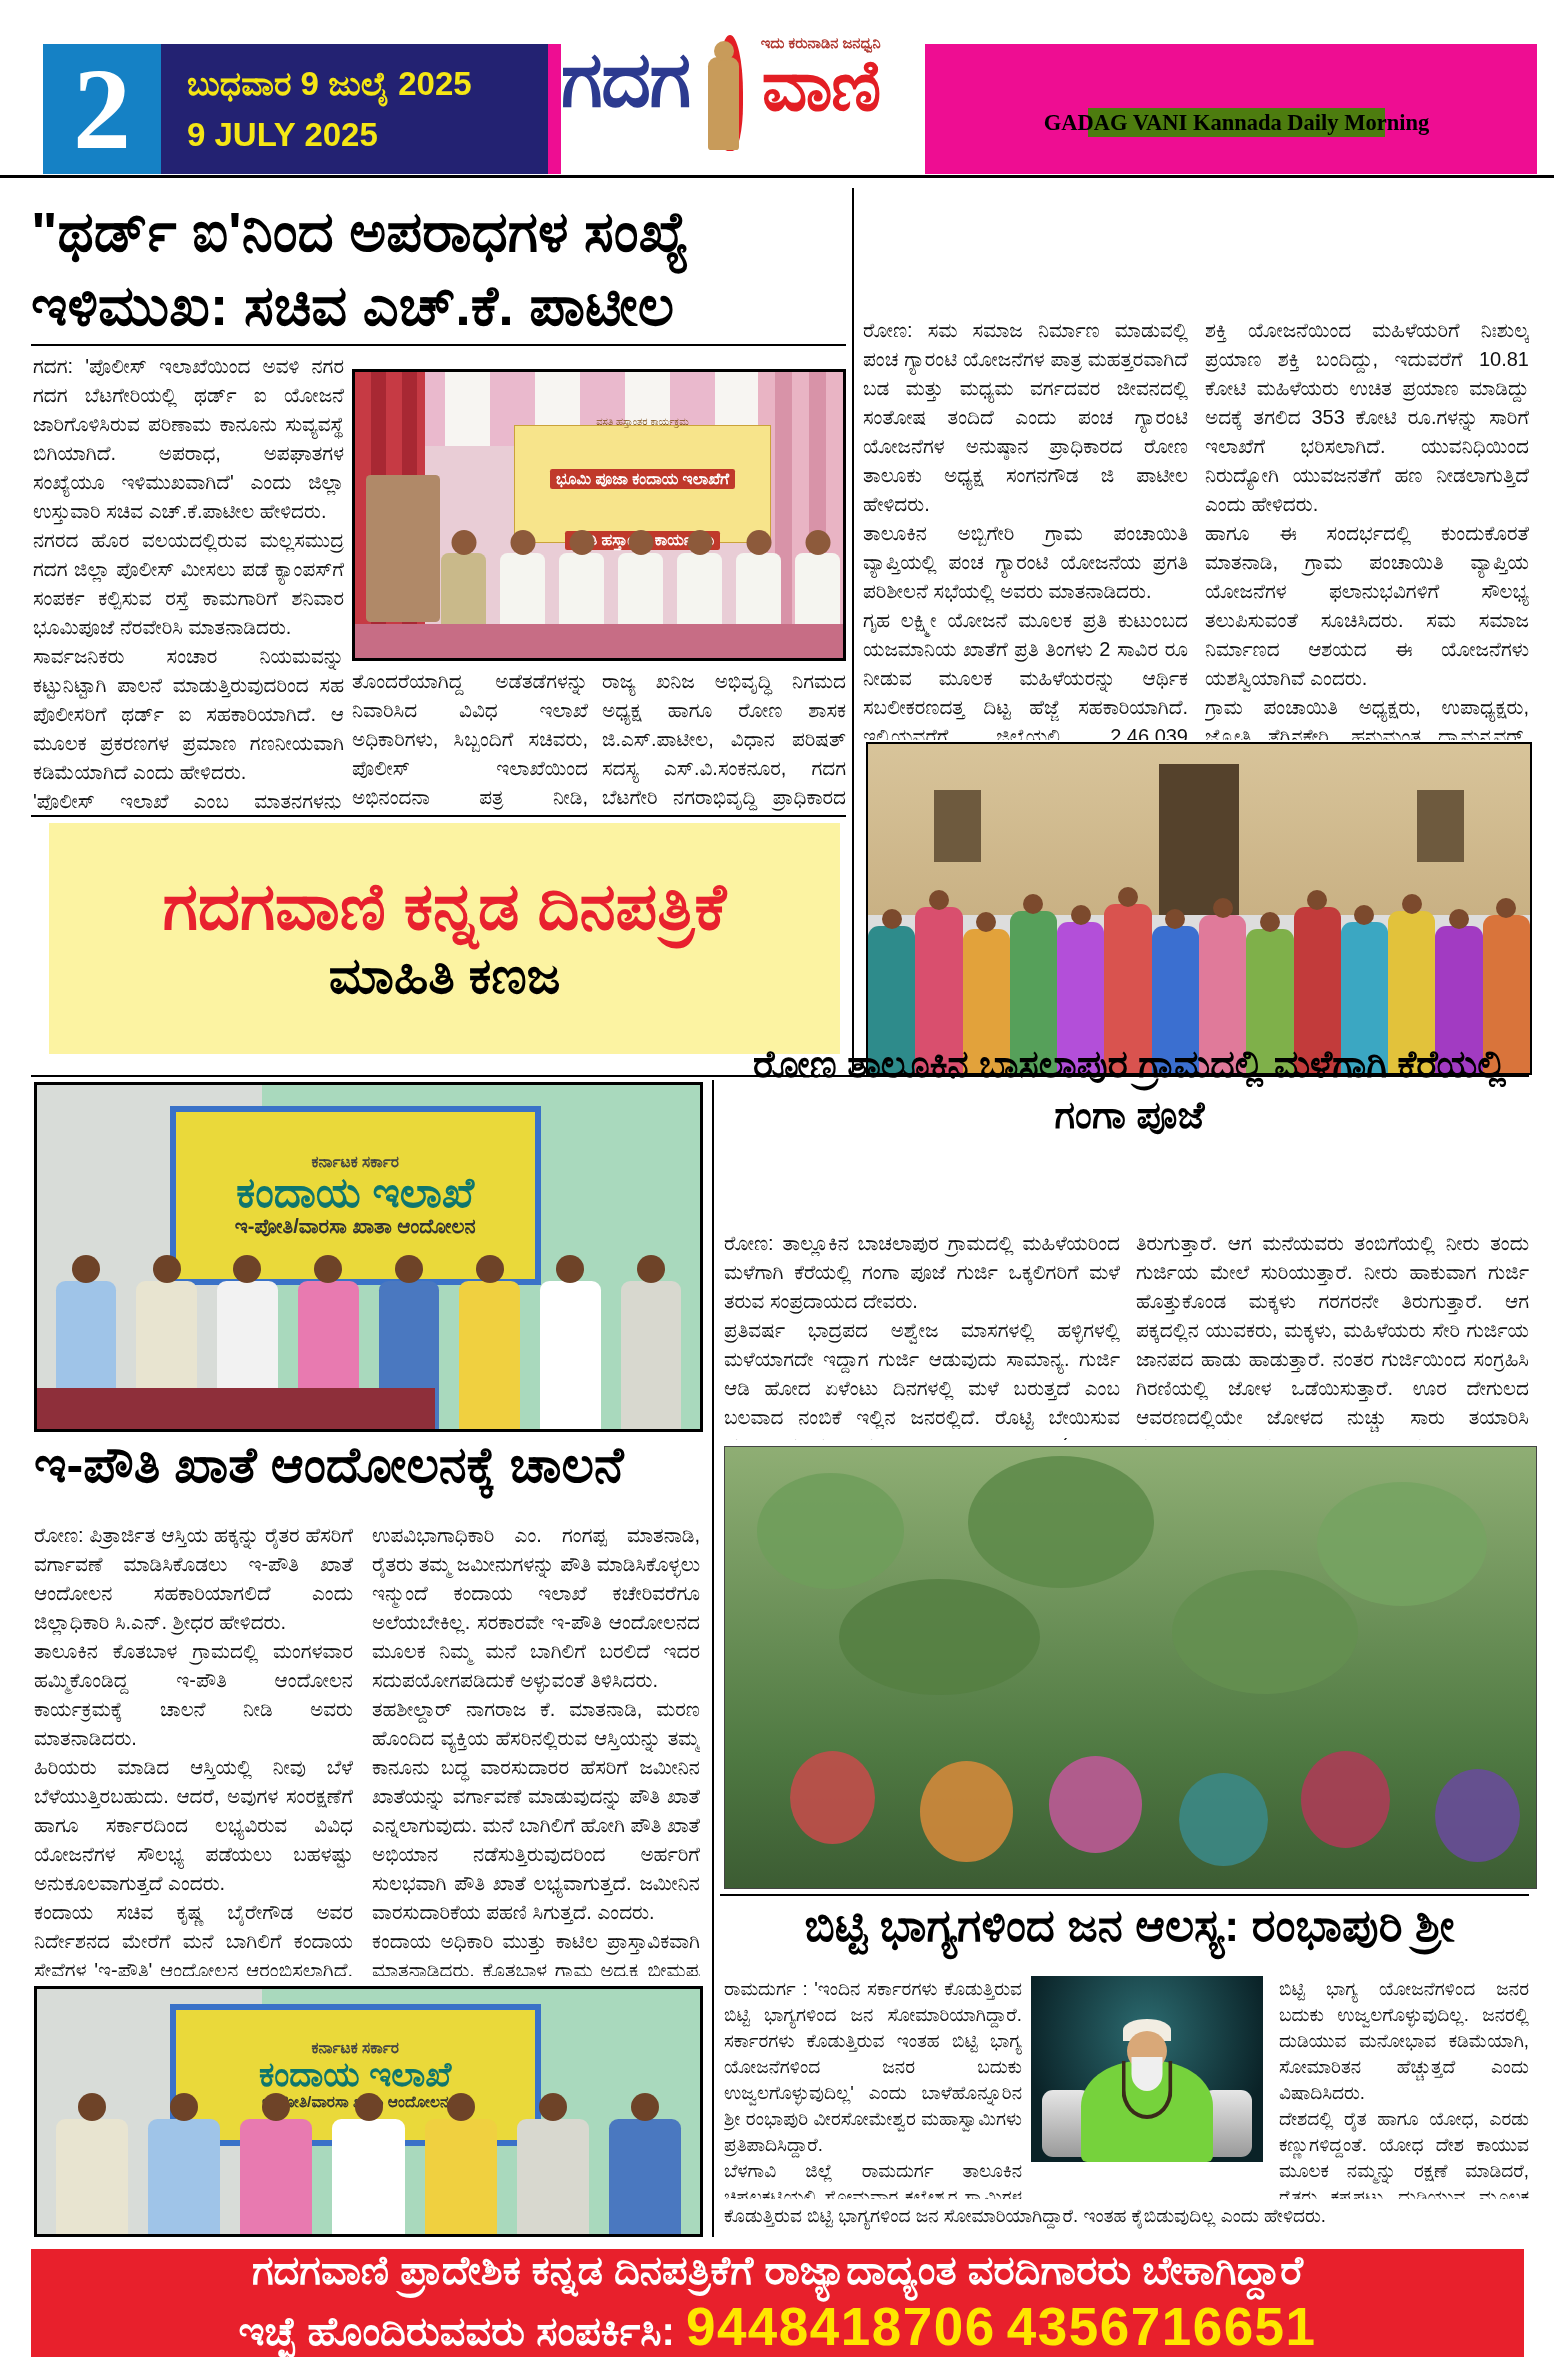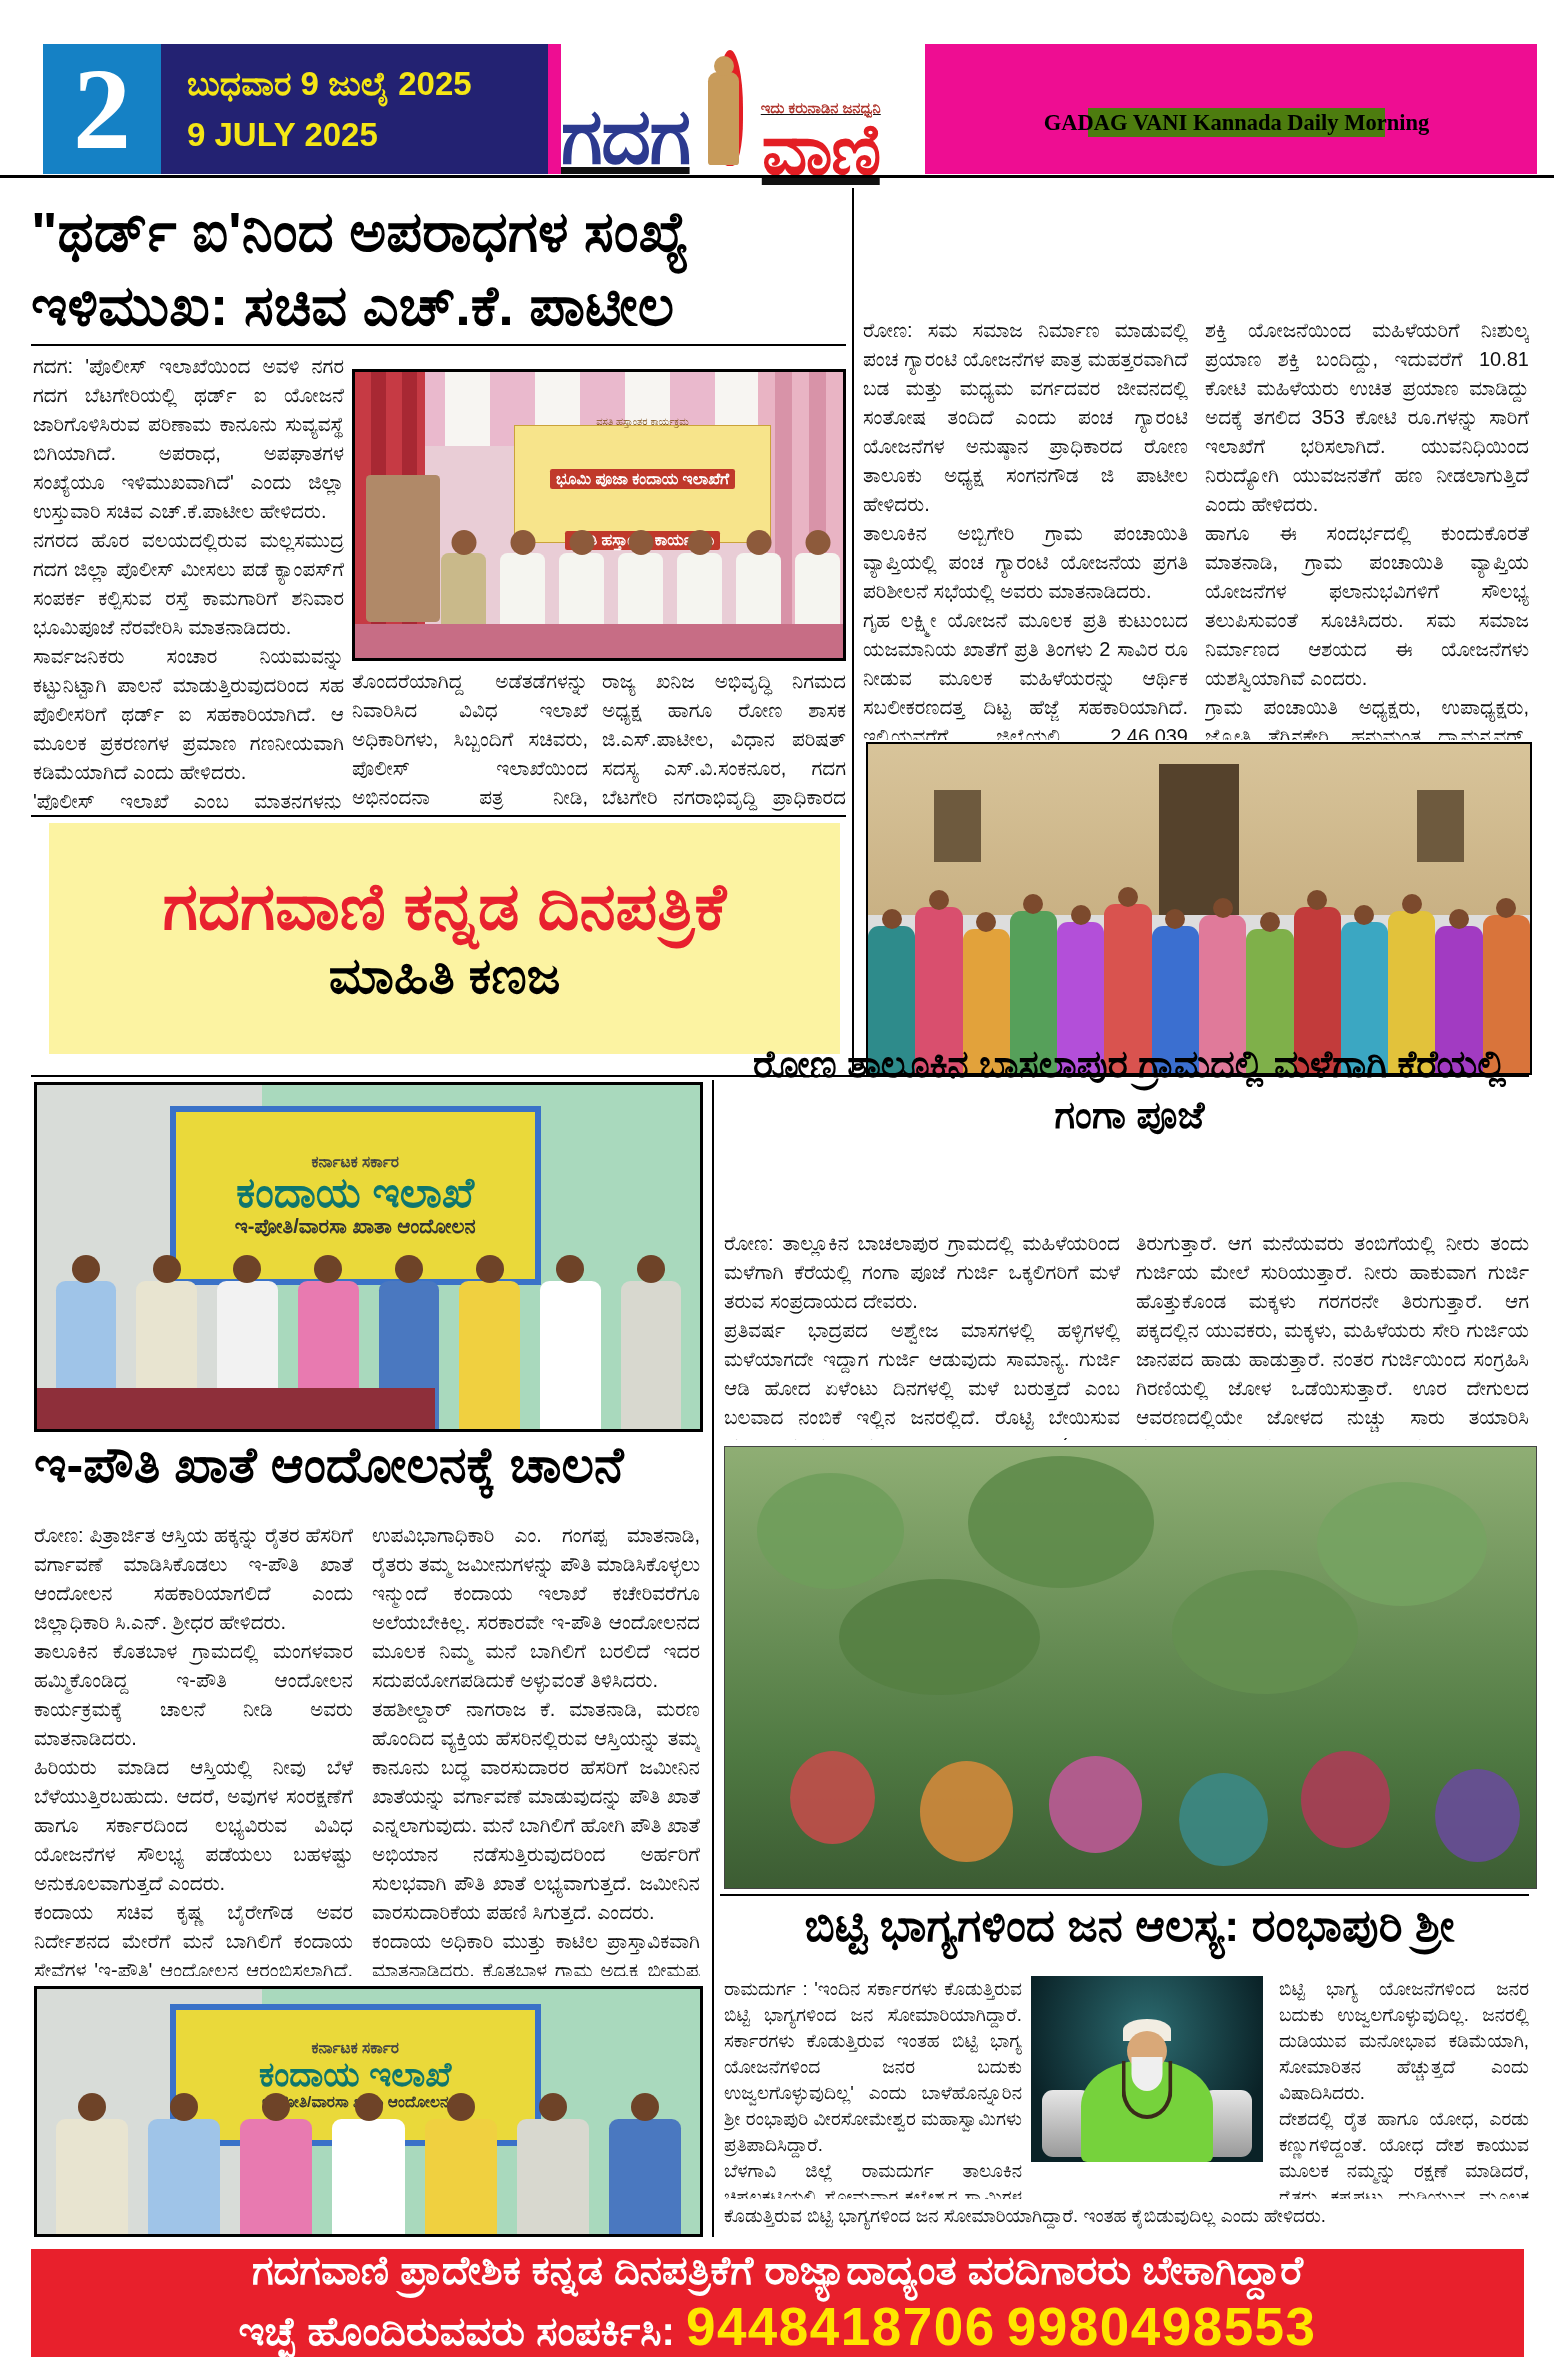--- a/index.html
+++ b/index.html
@@ -6,21 +6,21 @@
   .page{position:relative;width:1555px;height:2377px;background:#fff;overflow:hidden;
         font-family:"Liberation Sans","DejaVu Sans",sans-serif;color:#111;}
   .abs{position:absolute;}
   
   .pagenum{left:43px;top:44px;width:118px;height:130px;background:#1581c5;color:#fff;
            font:bold 116px "Liberation Serif",serif;display:flex;align-items:center;justify-content:center;}
   .datebox{left:161px;top:44px;width:387px;height:130px;background:#232272;color:#f5e616;
            font-weight:bold;font-size:33px;line-height:1.55;padding-left:26px;box-sizing:border-box;
            display:flex;flex-direction:column;justify-content:center;}
   .magenta{left:548px;top:44px;width:989px;height:130px;background:#ee0d92;}
-  .logowrap{left:561px;top:35px;width:364px;height:147px;background:#fff;display:flex;align-items:flex-end;text-decoration:underline;}
+  .logowrap{left:561px;top:35px;width:364px;height:147px;background:#fff;display:flex;align-items:flex-start;}
   .logo-w1{font-weight:bold;font-size:77px;color:#2c3a8f;letter-spacing:-1.5px;}
   .statue{position:relative;width:62px;height:132px;margin:0 4.6px;}
   .statue .flame{position:absolute;left:23px;top:0;width:26px;height:116px;background:#e31e24;border-radius:50% 50% 40% 40%;}
   .statue .bodyy{position:absolute;left:14px;top:22px;width:31px;height:93px;background:#c89b5a;border-radius:9.3px 9.3px 3.1px 3.1px;}
   .statue .headd{position:absolute;left:20px;top:6.2px;width:20px;height:20px;border-radius:50%;background:#c89b5a;}
   .logo-right{display:flex;flex-direction:column;align-items:center;}
   .logo-tag{font-size:14.7px;color:#b0372f;font-weight:bold;margin-bottom:1.5px;}
   .logo-w2{font-weight:bold;font-size:71px;color:#e31e24;letter-spacing:-1.5px;line-height:0.9;}
   .masthead-strip{left:1088px;top:108px;width:297px;height:29px;background:#4d7c0f;display:flex;align-items:center;justify-content:center;
                   font:bold 22.5px "Liberation Serif",serif;color:#000;white-space:nowrap;}
@@ -280,18 +280,18 @@
   <div class="abs body" style="left:1279px;top:1976px;width:250px;height:223px;font-size:18.6px;line-height:26px;">ಬಿಟ್ಟಿ ಭಾಗ್ಯ ಯೋಜನೆಗಳಿಂದ ಜನರ ಬದುಕು ಉಜ್ವಲಗೊಳ್ಳುವುದಿಲ್ಲ. ಜನರಲ್ಲಿ ದುಡಿಯುವ ಮನೋಭಾವ ಕಡಿಮೆಯಾಗಿ, ಸೋಮಾರಿತನ ಹೆಚ್ಚುತ್ತದೆ ಎಂದು ವಿಷಾದಿಸಿದರು.
 ದೇಶದಲ್ಲಿ ರೈತ ಹಾಗೂ ಯೋಧ, ಎರಡು ಕಣ್ಣುಗಳಿದ್ದಂತೆ. ಯೋಧ ದೇಶ ಕಾಯುವ ಮೂಲಕ ನಮ್ಮನ್ನು ರಕ್ಷಣೆ ಮಾಡಿದರೆ, ರೈತರು ಕಷ್ಟಪಟ್ಟು ದುಡಿಯುವ ಮೂಲಕ ನಮಗೆ ಅನ್ನ ನೀಡುತ್ತಾರೆ. ರೈತರು ಕಷ್ಟಪಟ್ಟು ದುಡಿದರೆ ಭೂಮಿತಾಯಿ ಎಂದಿಗೂ ಅವರ</div>
 
   <div class="abs body" style="left:724px;top:2203px;width:805px;height:31px;font-size:18.6px;line-height:26px;">ಕೊಡುತ್ತಿರುವ ಬಿಟ್ಟಿ ಭಾಗ್ಯಗಳಿಂದ ಜನ ಸೋಮಾರಿಯಾಗಿದ್ದಾರೆ. ಇಂತಹ   ಕೈಬಿಡುವುದಿಲ್ಲ ಎಂದು ಹೇಳಿದರು.</div>
 
   <div class="abs recruit">
     <div class="recruit-l1">ಗದಗವಾಣಿ ಪ್ರಾದೇಶಿಕ ಕನ್ನಡ ದಿನಪತ್ರಿಕೆಗೆ ರಾಜ್ಯಾದಾದ್ಯಂತ ವರದಿಗಾರರು ಬೇಕಾಗಿದ್ದಾರೆ</div>
     <div class="recruit-l2">
       <span>ಇಚ್ಛೆ ಹೊಂದಿರುವವರು ಸಂಪರ್ಕಿಸಿ:</span>
       <span class="phone">9448418706</span>
-      <span class="phone">9980498553</span>
+      <span class="phone">4356716651</span>
     </div>
   </div>
 
 </div>
 
 
 </body></html>

